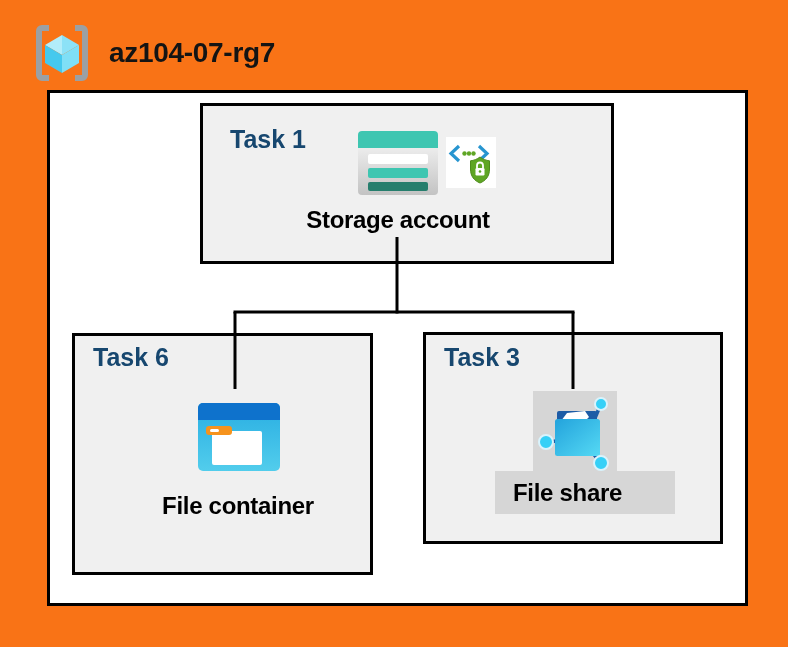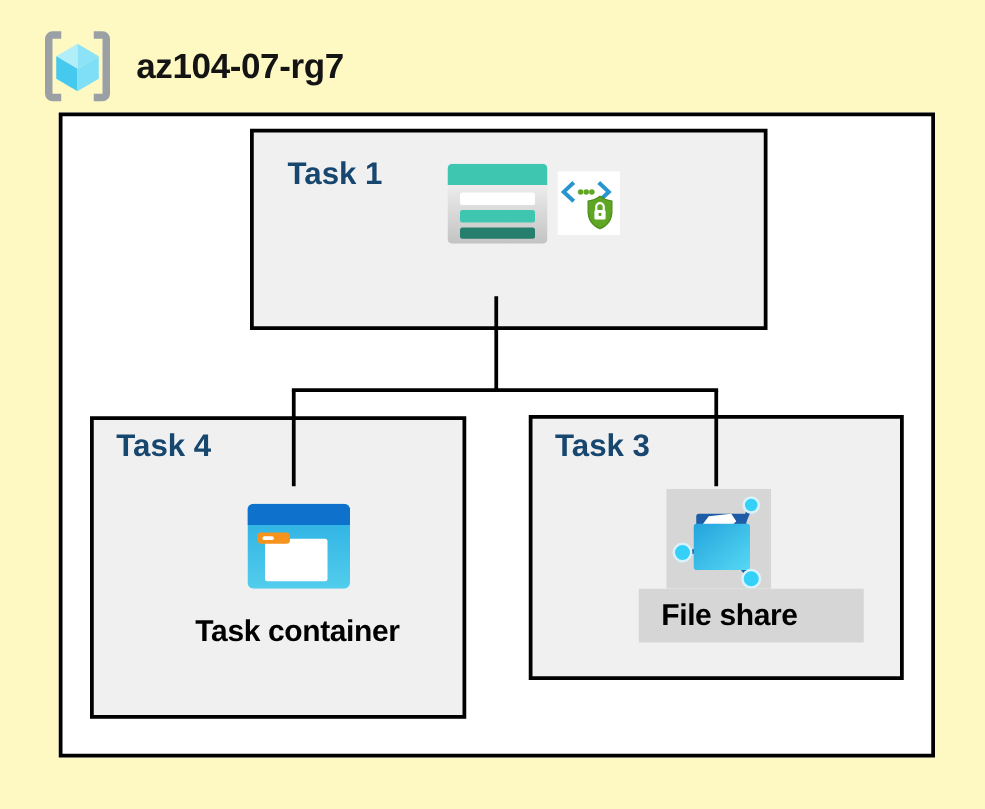--- a/index.html
+++ b/index.html
@@ -1,17 +1,17 @@
 <!DOCTYPE html>
 <html><head>
 <meta charset="utf-8">
 <style>
   html,body { margin:0; padding:0; background:#fff; }
   .canvas {
-    position:relative; width:788px; height:647px; background:#fef9c3;
+    position:relative; width:788px; height:647px; background:#f97316;
     font-family:"Liberation Sans", sans-serif; overflow:hidden;
   }
   .rg-header { position:absolute; left:33px; top:24px; display:flex; align-items:center; }
   .rg-title  { font-size:28px; font-weight:bold; color:#141414; margin-left:18px; letter-spacing:-0.3px; }
 
   .outer-box {
     position:absolute; left:47px; top:90px; width:701px; height:516px;
     border:3px solid #000; box-sizing:border-box; background:#fff;
   }
   .task-box {
@@ -24,21 +24,21 @@
   .task-label {
     position:absolute; font-size:25px; font-weight:bold; color:#17476f; white-space:nowrap;
   }
   .item-label {
     position:absolute; font-size:24px; font-weight:bold; color:#000;
     transform:translateX(-50%); white-space:nowrap; letter-spacing:-0.3px;
   }
   .abs { position:absolute; }
   .connectors { position:absolute; left:0; top:0; z-index:6; pointer-events:none; }
   .fs-label-box {
-    position:absolute; left:85px; top:136px; width:180px; height:43px;
+    position:absolute; left:69px; top:136px; width:180px; height:43px;
     background:#d6d6d6; display:flex; align-items:center;
   }
   .fs-label-box .item-label { position:static; transform:none; margin-left:18px; }
 </style>
 </head>
 <body>
 
 <div class="canvas">
 
   <div class="rg-header">
@@ -78,40 +78,41 @@
       <path d="M33 9 L41 16.5 L33 24" fill="none" stroke="#2795d0" stroke-width="3.2"></path>
       <circle cx="18.5" cy="16.5" r="2.2" fill="#5fa624"></circle>
       <circle cx="23" cy="16.5" r="2.2" fill="#5fa624"></circle>
       <circle cx="27.5" cy="16.5" r="2.2" fill="#5fa624"></circle>
       <path d="M34 20 c3 2.3 6.3 3.5 9.5 3.8 v8.2 c0 7.5 -3.8 11.6 -9.5 14 c-5.7 -2.4 -9.5 -6.5 -9.5 -14 v-8.2 c3.2 -0.3 6.5 -1.5 9.5 -3.8 z" fill="#5fa624" stroke="#4e8c1c" stroke-width="1"></path>
       <path d="M31 31 v-2.5 a3 3 0 0 1 6 0 V31" fill="none" stroke="#ffffff" stroke-width="1.8"></path>
       <rect x="29.5" y="31" width="9" height="7.5" rx="1.2" fill="#ffffff"></rect>
       <circle cx="34" cy="34.5" r="1.3" fill="#5fa624"></circle>
     </svg>
 
+    <span class="item-label" style="left:195px; top:100px;">Storage account</span>
   </div>
 
   <div class="task-box task2">
-    <span class="task-label" style="left:18px; top:7px;">Task 4</span>
+    <span class="task-label" style="left:18px; top:7px;">Task 6</span>
 
     <svg class="abs" style="left:123px; top:67px;" width="82" height="68" viewBox="0 0 82 68">
       <defs>
         <linearGradient id="bc" x1="0" y1="0" x2="0" y2="1">
           <stop offset="0" stop-color="#28ade2"></stop>
             <stop offset="1" stop-color="#52cdec"></stop>
         </linearGradient>
       </defs>
       <rect x="0" y="0" width="82" height="68" rx="5" fill="url(#bc)"></rect>
       <path d="M5 0 h72 a5 5 0 0 1 5 5 v12 H0 V5 a5 5 0 0 1 5 -5 z" fill="#0e72cc"></path>
       <rect x="14" y="28" width="50" height="34" rx="2" fill="#ffffff"></rect>
       <rect x="8" y="23" width="26" height="9" rx="3" fill="#f6931d"></rect>
       <rect x="12" y="26" width="9" height="3" rx="1.5" fill="#ffffff"></rect>
     </svg>
 
-    <span class="item-label" style="left:163px; top:156px;">Task container</span>
+    <span class="item-label" style="left:163px; top:156px;">File container</span>
   </div>
 
   <div class="task-box task3">
     <span class="task-label" style="left:18px; top:8px;">Task 3</span>
 
     <svg class="abs" style="left:107px; top:56px;" width="84" height="80" viewBox="0 0 84 80">
       <defs>
         <linearGradient id="fsg" x1="0" y1="0" x2="1" y2="1">
           <stop offset="0" stop-color="#23a3dc"></stop>
             <stop offset="1" stop-color="#55d9f4"></stop>

